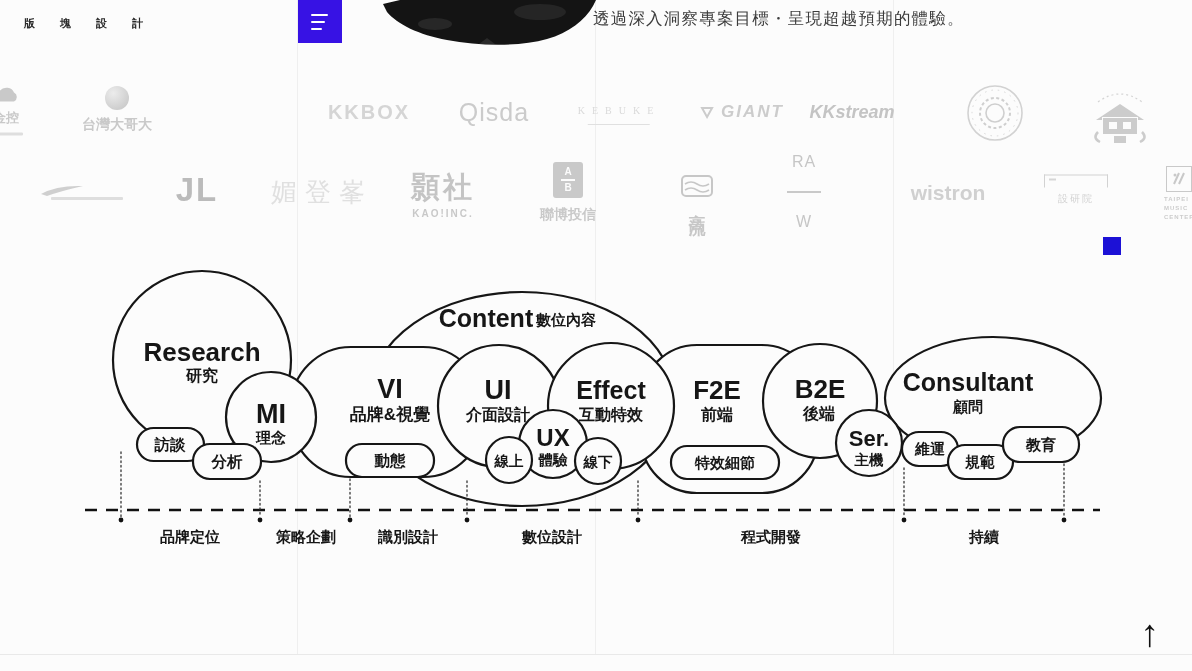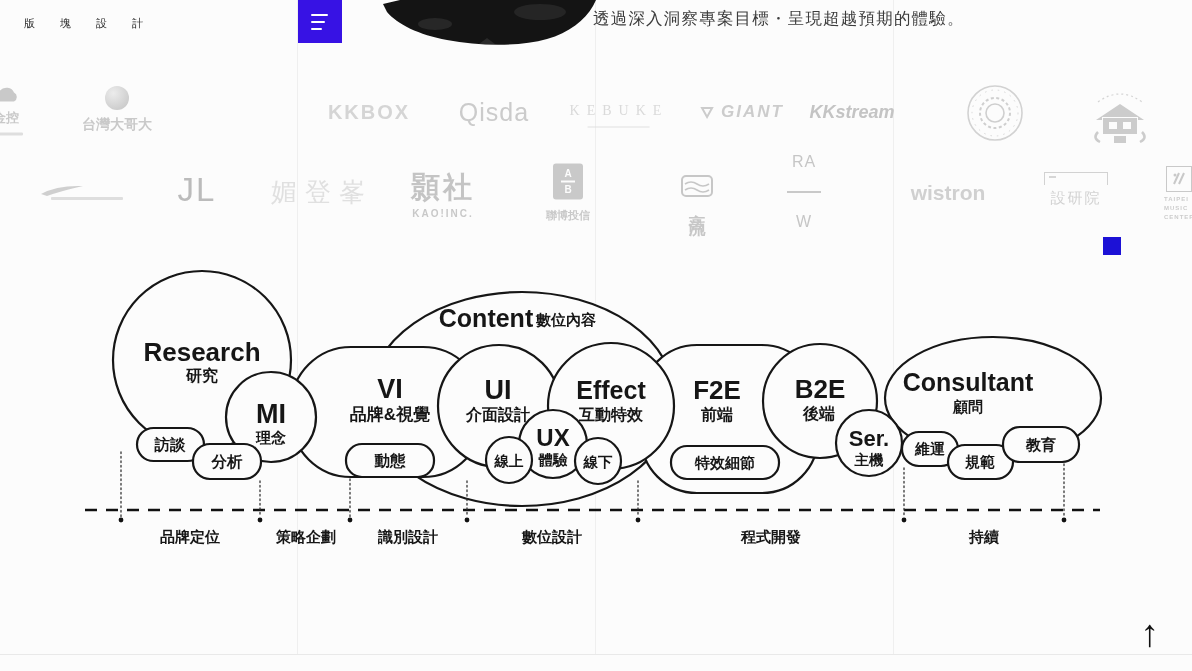--- a/index.html
+++ b/index.html
@@ -6,56 +6,56 @@
   body { background:#ffffff; font-family:"Liberation Sans", sans-serif; }
   .stage { position:relative; width:1192px; height:671px; overflow:hidden; background:#fcfcfc; }
 
   
   .vline { position:absolute; top:0; width:1px; height:655px; background:#efefef; }
   .hline-bottom { position:absolute; left:0; top:654px; width:1192px; height:1px; background:#e9e9e9; }
 
   
   .brand { position:absolute; left:24px; top:10px; color:#151515; cursor:pointer; }
   .brand-title { font-size:23px; font-weight:700; letter-spacing:1px; color:#1a1a1a; }
-  .brand-cjk { margin-top:6px; font-size:11px; font-weight:400; letter-spacing:25px; color:#2a2a2a; }
+  .brand-cjk { margin-top:6px; font-size:11px; font-weight:700; letter-spacing:25px; color:#2a2a2a; }
   .menu-btn { position:absolute; left:298px; top:0; width:44px; height:43px; background:#3712e4; display:flex; flex-direction:column; justify-content:center; gap:5px; padding-left:13px; cursor:pointer; }
   .menu-btn .bar { height:2px; background:#ffffff; border-radius:1px; }
   .bar1 { width:17px; } .bar2 { width:14px; } .bar3 { width:11px; }
   .hero-img { position:absolute; left:383px; top:0; }
   .tagline { position:absolute; left:593px; top:8px; font-size:16.5px; letter-spacing:1.2px; color:#3c3c3c; font-weight:500; }
 
   
   .cell { position:absolute; transform:translate(-50%,-50%); display:flex; flex-direction:column; align-items:center; gap:6px; color:#c8c8c8; white-space:nowrap; text-align:center; }
   .cell-abs { position:absolute; display:flex; flex-direction:column; align-items:center; gap:3px; }
   .t-tm { font-size:14px; font-weight:600; color:#c9c9c9; }
   .sphere { width:24px; height:24px; border-radius:50%; background:radial-gradient(circle at 35% 30%, #ececec, #c2c2c2); }
   .t-gamania { font-size:17px; font-weight:500; color:#c6c6c6; }
   .t-kkbox { font-size:20px; font-weight:700; letter-spacing:2px; color:#d5d5d5; }
   .t-qisda { font-size:25px; font-weight:400; letter-spacing:1px; color:#cbcbcb; }
-  .t-kebuke { font-family:"Liberation Serif", serif; font-size:14px; letter-spacing:7px; color:#dadada;margin-top:14px; }
+  .t-kebuke { font-family:"Liberation Serif", serif; font-size:10px; letter-spacing:7px; color:#dadada;margin-top:14px; }
   .kebuke-bar { width:62px; height:1px; background:#e0e0e0; margin-top:2px; }
   .giant-row { flex-direction:row; display:flex; align-items:center; gap:7px; }
   .t-giant { font-size:17px; font-weight:700; font-style:italic; letter-spacing:2px; color:#cccccc; }
   .t-kkstream { font-size:18px; font-weight:600; font-style:italic; color:#c4c4c4; }
   .t-jinkong { font-size:13px; font-weight:600; color:#c9c9c9; }
   .microbar { height:3px; background:#dedede; border-radius:1px; }
-  .t-jl { font-size:33px; font-weight:400; letter-spacing:2px; color:#bbbbbb; }
+  .t-jl { font-size:33px; font-weight:700; letter-spacing:2px; color:#bbbbbb; }
   .t-mdf { font-size:26px; font-weight:300; letter-spacing:8px; color:#e0e0e0; }
   .t-kao { font-size:29px; font-weight:700; letter-spacing:3px; color:#c4c4c4; }
   .t-kao-sub { font-size:10px; font-weight:700; letter-spacing:2px; color:#c8c8c8; margin-top:-2px; }
   .ab-badge { width:30px; height:36px; background:#c9c9c9; border-radius:3px; display:flex; flex-direction:column; align-items:center; justify-content:center; color:#fcfcfc; font-size:10px; font-weight:700; line-height:1; gap:2px; }
   .ab-badge .mid { width:14px; height:2px; background:#fcfcfc; }
-  .t-ab { font-size:11px; font-weight:600; color:#c9c9c9; }
+  .t-ab { font-size:14px; font-weight:600; color:#c9c9c9; }
   .t-gaoliu { writing-mode:vertical-rl; font-size:17px; font-weight:700; letter-spacing:4px; color:#c7c7c7; }
   .t-raw { font-size:16px; font-weight:500; letter-spacing:1px; color:#c6c6c6; }
   .raw-line { width:34px; height:2px; background:#c9c9c9; margin:2px 0; }
   .t-wistron { font-size:21px; font-weight:700; color:#d0d0d0; }
   .bracket-box { width:64px; height:13px; border:1.5px solid #d2d2d2; border-bottom:none; position:relative; }
   .bracket-box::after { content:""; position:absolute; left:4px; top:3px; width:7px; height:2px; background:#d6d6d6; }
-  .t-dri { font-size:15px; letter-spacing:2px; color:#d2d2d2; }
+  .t-dri { font-size:10px; letter-spacing:2px; color:#d2d2d2; }
   .tmc-icon { width:26px; height:26px; border:1.5px solid #c9c9c9; display:flex; align-items:center; justify-content:center; }
   .t-tmc { font-size:6px; font-weight:700; letter-spacing:1px; color:#cccccc; line-height:1.5; text-align:left; }
 
   
   .accent-square { position:absolute; left:1103px; top:237px; width:18px; height:18px; background:#1c11d6; }
 
   
   .diagram { position:absolute; left:0; top:0; }
   .diagram .shape { fill:#fcfcfc; stroke:#161616; stroke-width:2.2; }
   .diagram text { fill:#161616; text-anchor:middle; font-family:"Liberation Sans", sans-serif; }

